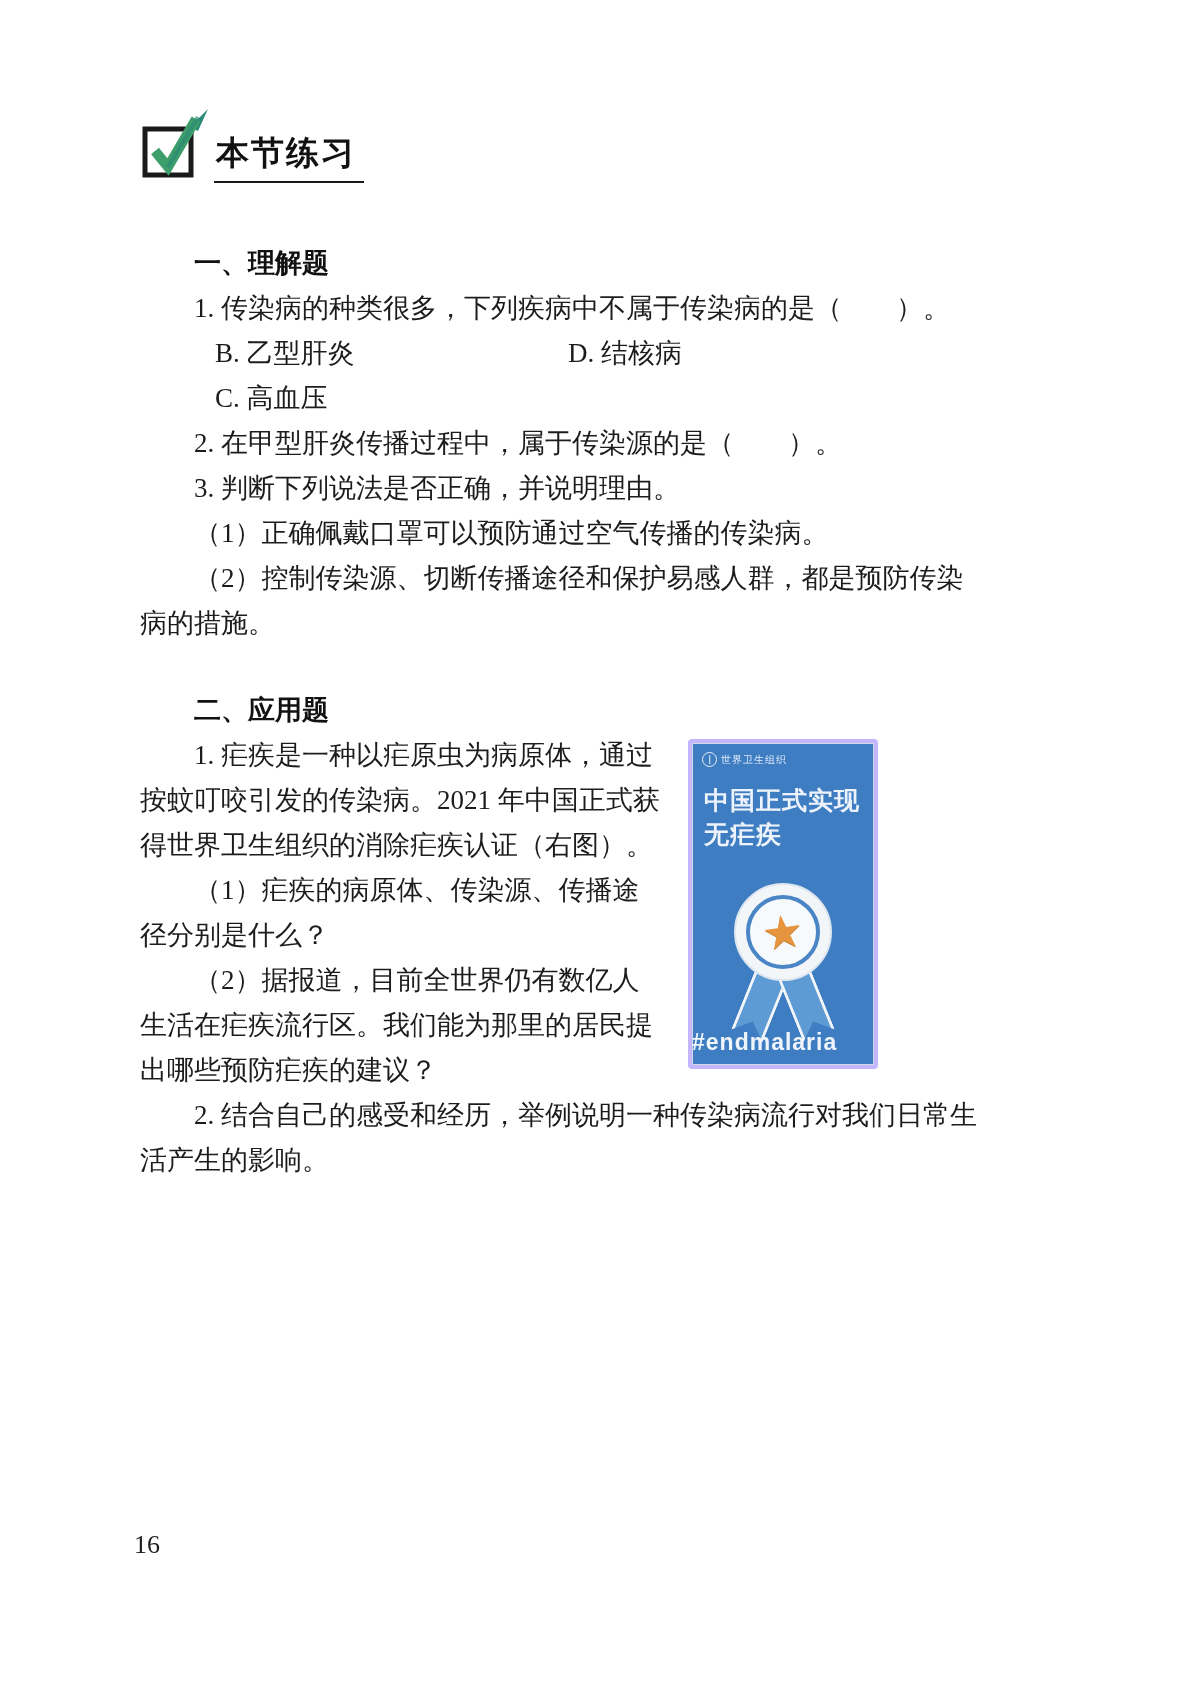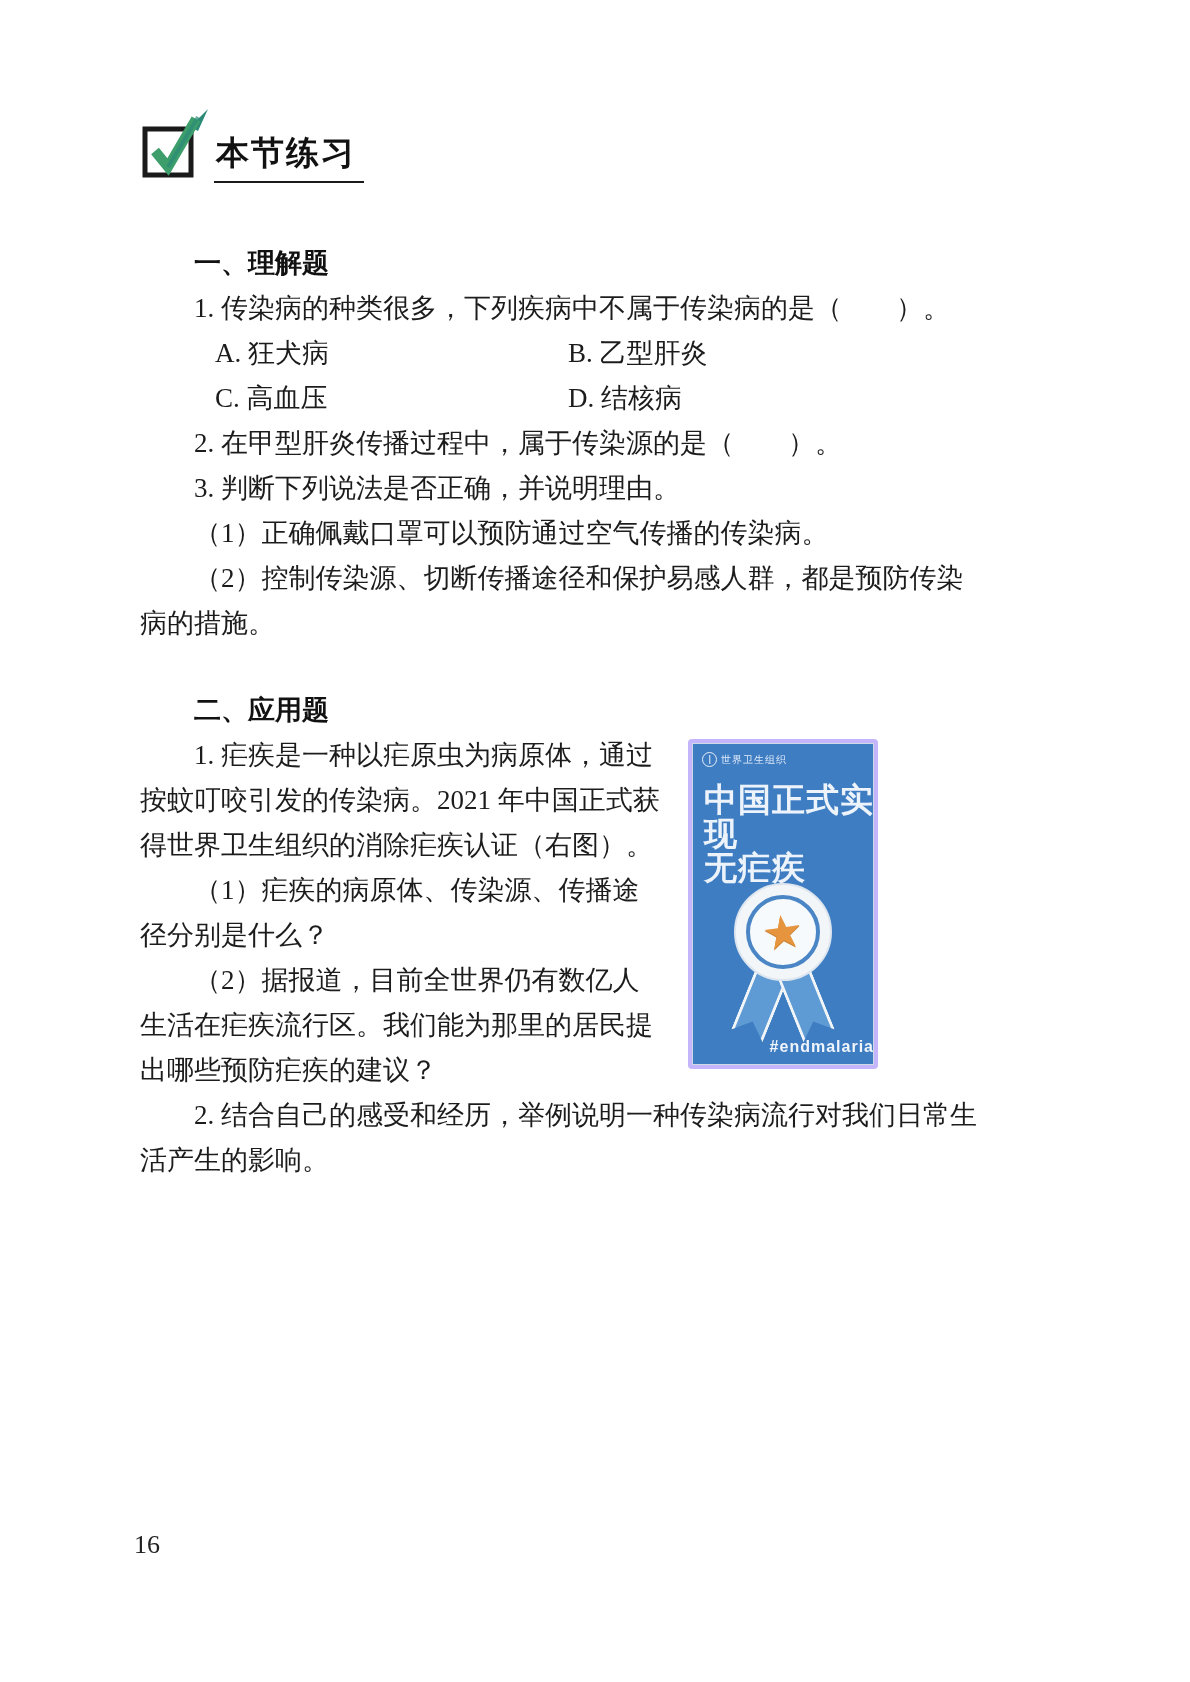--- a/index.html
+++ b/index.html
@@ -39,38 +39,38 @@
     background:#3e7dc2; border:4px solid #c4b5fd; border-radius:4px;
     position:relative; font-family:"Liberation Sans", sans-serif;
     line-height:normal; text-indent:0; box-shadow:0 0 0 1px #cfd9e6 inset;
   }
   .poster-org { display:flex; align-items:center; gap:4px; padding:9px 0 0 10px; }
   .who-icon { width:15px; height:15px; border:1.5px solid #e8f0fa; border-radius:50%;
     position:relative; flex:0 0 auto; }
   .who-icon::before { content:""; position:absolute; left:50%; top:2px; bottom:2px;
     width:1.5px; background:#e8f0fa; transform:translateX(-50%); }
   .poster-org-label { font-size:10px; color:#dfeafa; letter-spacing:1px; }
-  .poster-title { margin:16px 0 0 12px; font-size:33px; font-weight:700;
+  .poster-title { margin:16px 0 0 12px; font-size:25px; font-weight:700;
     color:#edf3fb; line-height:34px; letter-spacing:1px; }
   .badge { position:absolute; left:0; right:0; top:140px; height:160px; }
   .ribbon { position:absolute; width:34px; height:86px; background:#5e9bd4;
     border:3px solid #f2f5f8; top:70px; }
   .ribbon-left  { left:54px;  transform:rotate(22deg);
     clip-path:polygon(0 0,100% 0,100% 100%,50% 82%,0 100%); }
   .ribbon-right { right:54px; transform:rotate(-22deg);
     clip-path:polygon(0 0,100% 0,100% 100%,50% 82%,0 100%); }
   .rosette { position:absolute; left:50%; top:0; transform:translateX(-50%);
     width:98px; height:98px; background:#f3f6f9; border-radius:50%;
     border:2px solid #dde6ef; display:flex; align-items:center; justify-content:center; }
   .rosette-ring { width:74px; height:74px; border:4px solid #4a86c6; border-radius:50%;
     display:flex; align-items:center; justify-content:center; background:#f7fafc; }
   .badge-star { font-size:46px; color:#e6953e; line-height:1; transform:rotate(-8deg);
     text-shadow:0 1px 0 #c57b2c; }
-  .poster-hashtag { position:absolute; bottom:9px; left:0; right:0; text-align:right;
-    font-size:16px; font-weight:700; color:#f0f5fb; letter-spacing:1px; }
+  .poster-hashtag { position:absolute; bottom:9px; left:0; right:0; text-align:left;
+    font-size:23px; font-weight:700; color:#f0f5fb; letter-spacing:1px; }
 
   .page-number { position:absolute; left:134px; top:1522px; font-size:26px; color:#222; }
 </style>
 </head>
 <body>
 
 <div class="page">
   <div class="content">
 
     <div class="hdr">
@@ -83,24 +83,23 @@
         </svg>
       </span>
       <span class="hdr-title">本节练习</span>
     </div>
 
     <div class="sec1">
       <div class="sec-heading">一、理解题</div>
 
       <div class="para">1. 传染病的种类很多，下列疾病中不属于传染病的是（　　）。</div>
       <div class="opt-grid">
-        <span>A. 狂犬病</span>
         <span>B. 乙型肝炎</span>
+        <span>D. 结核病</span>
         <span>C. 高血压</span>
-        <span>D. 结核病</span>
       </div>
 
       <div class="para">2. 在甲型肝炎传播过程中，属于传染源的是（　　）。</div>
 
       <div class="para">3. 判断下列说法是否正确，并说明理由。</div>
       <div class="para">（1）正确佩戴口罩可以预防通过空气传播的传染病。</div>
       <div class="para">（2）控制传染源、切断传播途径和保护易感人群，都是预防传染病的措施。</div>
     </div>
 
     <div class="sec2">

